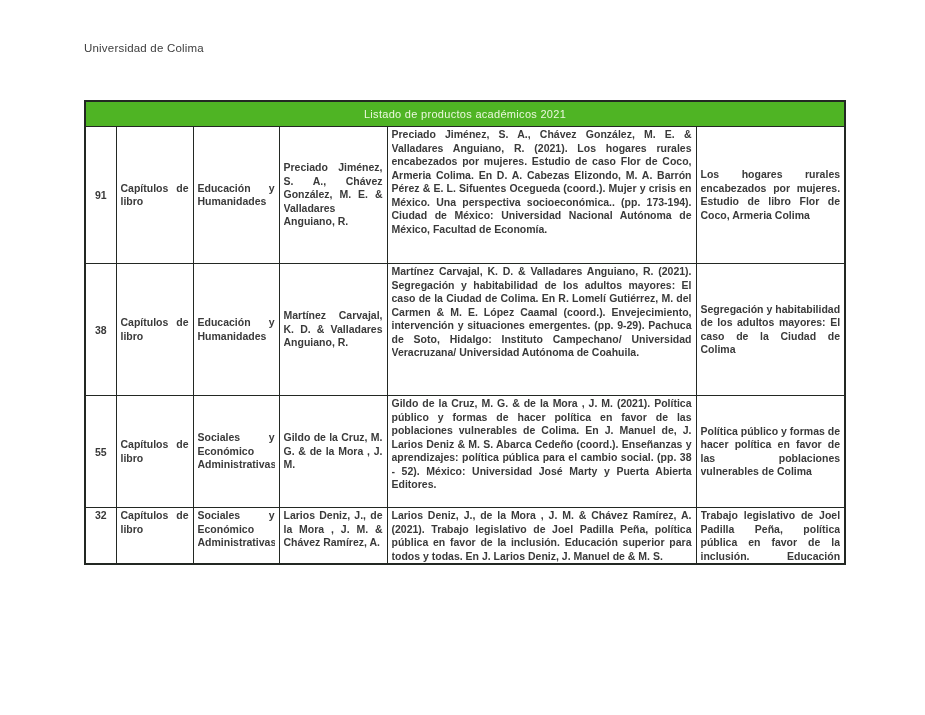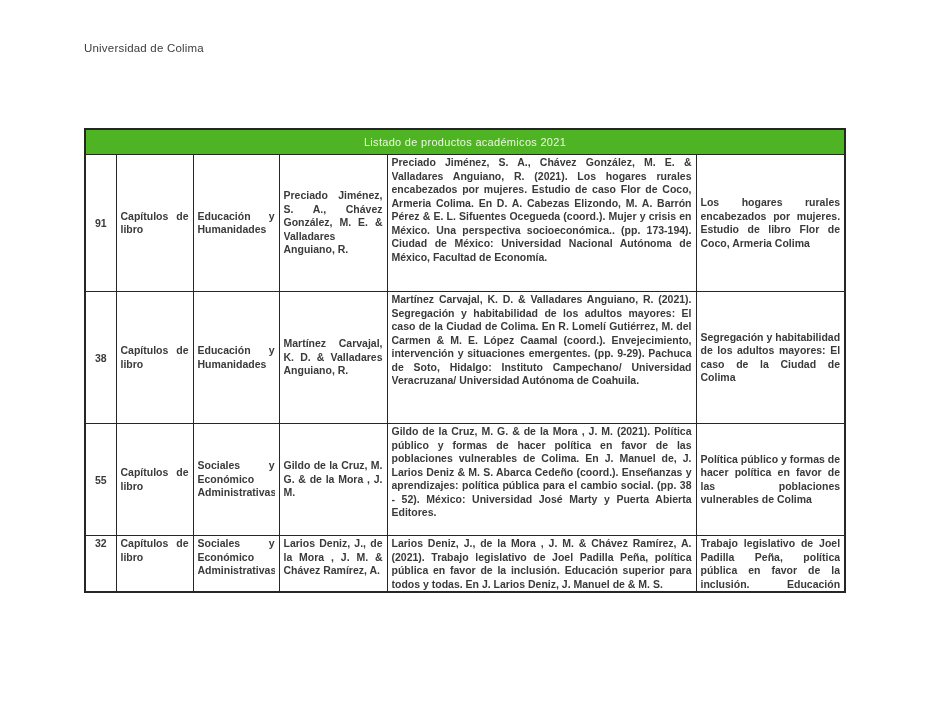--- a/index.html
+++ b/index.html
@@ -8,21 +8,21 @@
     width:925px;height:628px;
     background:#ffffff;
     font-family:"Liberation Sans", sans-serif;
     color:#3a3a3a;
     overflow:hidden;
   }
   .doc-header{
     position:absolute;left:84px;top:42px;
     font-size:11.5px;color:#3d3d3d;letter-spacing:.2px;
   }
-  .tbl-wrap{position:absolute;left:84px;top:100px;width:760px;margin-top:28px;}
+  .tbl-wrap{position:absolute;left:84px;top:100px;width:760px;}
   table.products{
     border-collapse:collapse;table-layout:fixed;width:760px;
     border:2px solid #232823;
   }
   table.products td, table.products th{
     border:1px solid #232823;
     padding:1px 4px;
     font-size:10.5px;
     font-weight:normal;
     vertical-align:middle;

